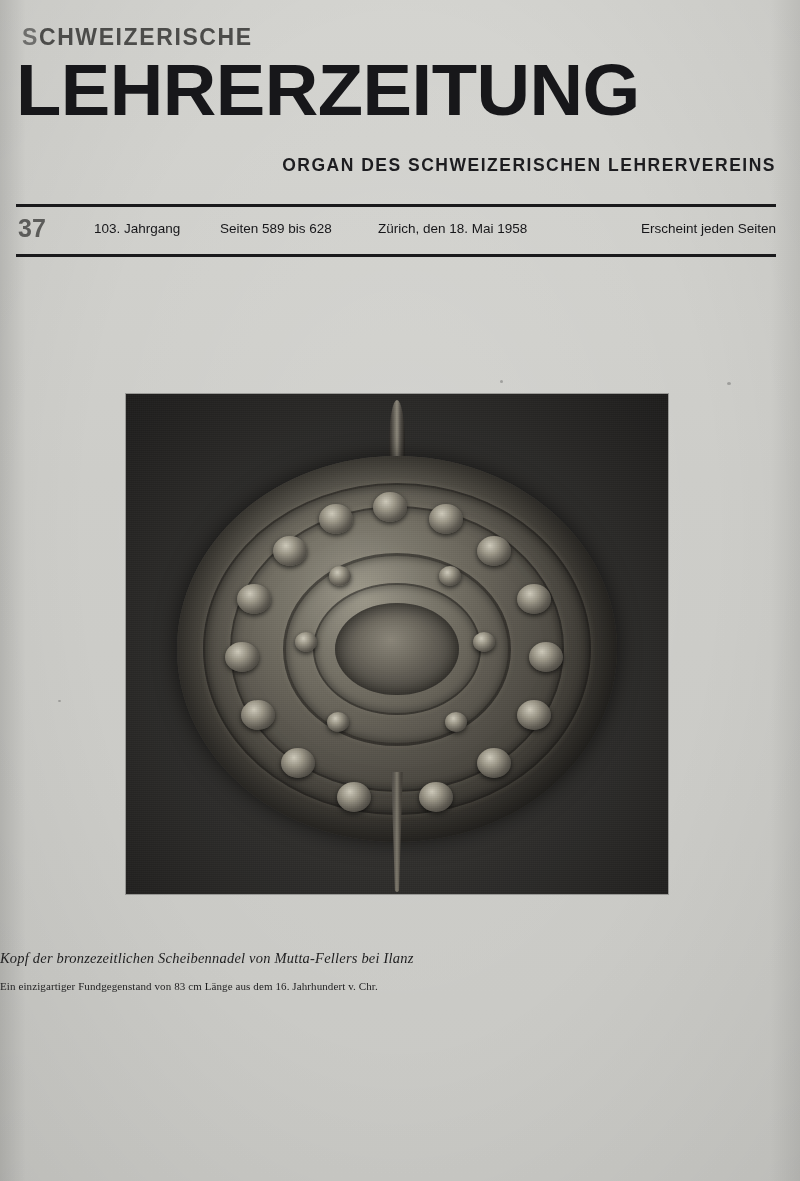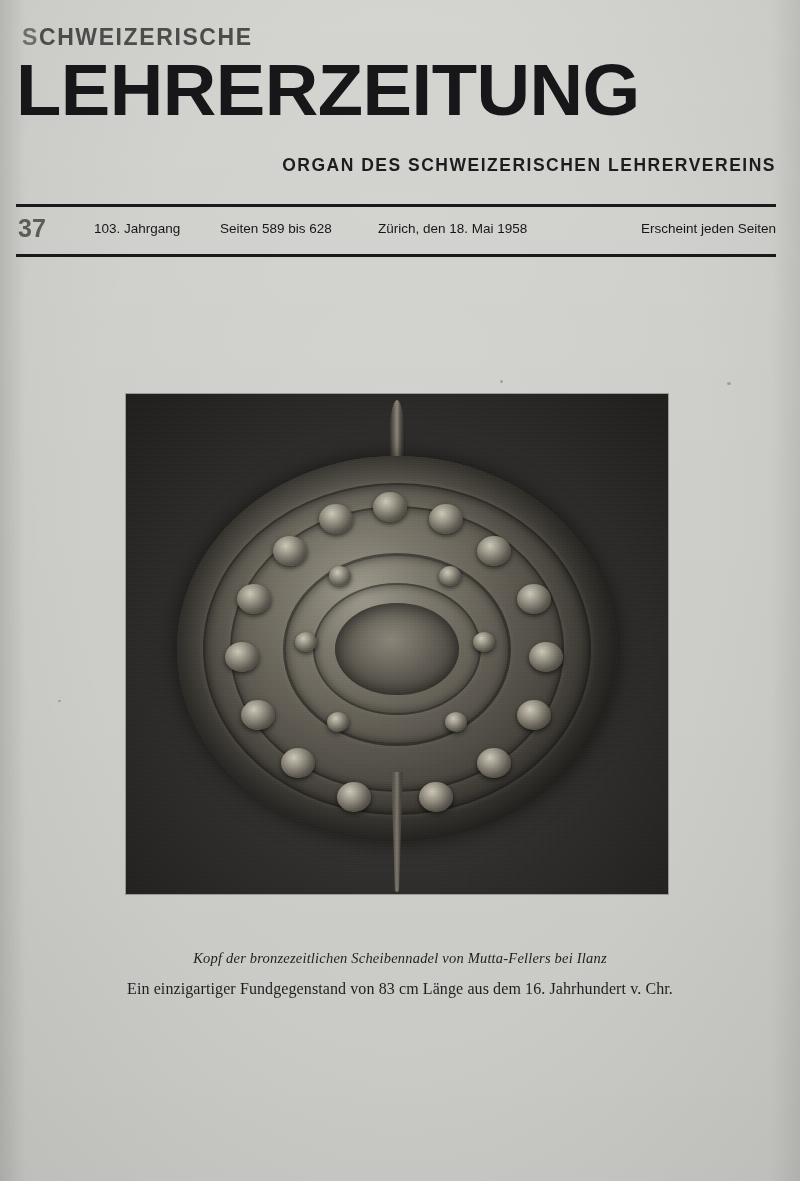--- a/index.html
+++ b/index.html
@@ -204,33 +204,32 @@
     height: 30px;
     border-radius: 50%;
     background: radial-gradient(ellipse at 38% 32%, #cdc9ba 0%, #9b9687 30%, #615d54 62%, #2d2b27 100%);
     box-shadow: 0 2px 5px rgba(0,0,0,0.65);
   }
   .boss.sm { width: 22px; height: 20px; }
   .caption {
     position: absolute;
     left: 0;
     right: 0;
-    text-align: center;
     font-family: "Liberation Serif", serif;
     color: #1e1e1f;
   }
   .cap-1 {
     top: 950px;
     font-size: 14.5px;
     font-style: italic;
     letter-spacing: 0.2px;
   }
   .cap-2 {
     top: 980px;
-    font-size: 16px;
+    font-size: 11px;
     letter-spacing: 0.1px;
   }
   .cap-3 {
     top: 1008px;
     font-size: 14.5px;
   }
   .speck {
     position: absolute;
     background: rgba(70,70,68,0.35);
     border-radius: 50%;

